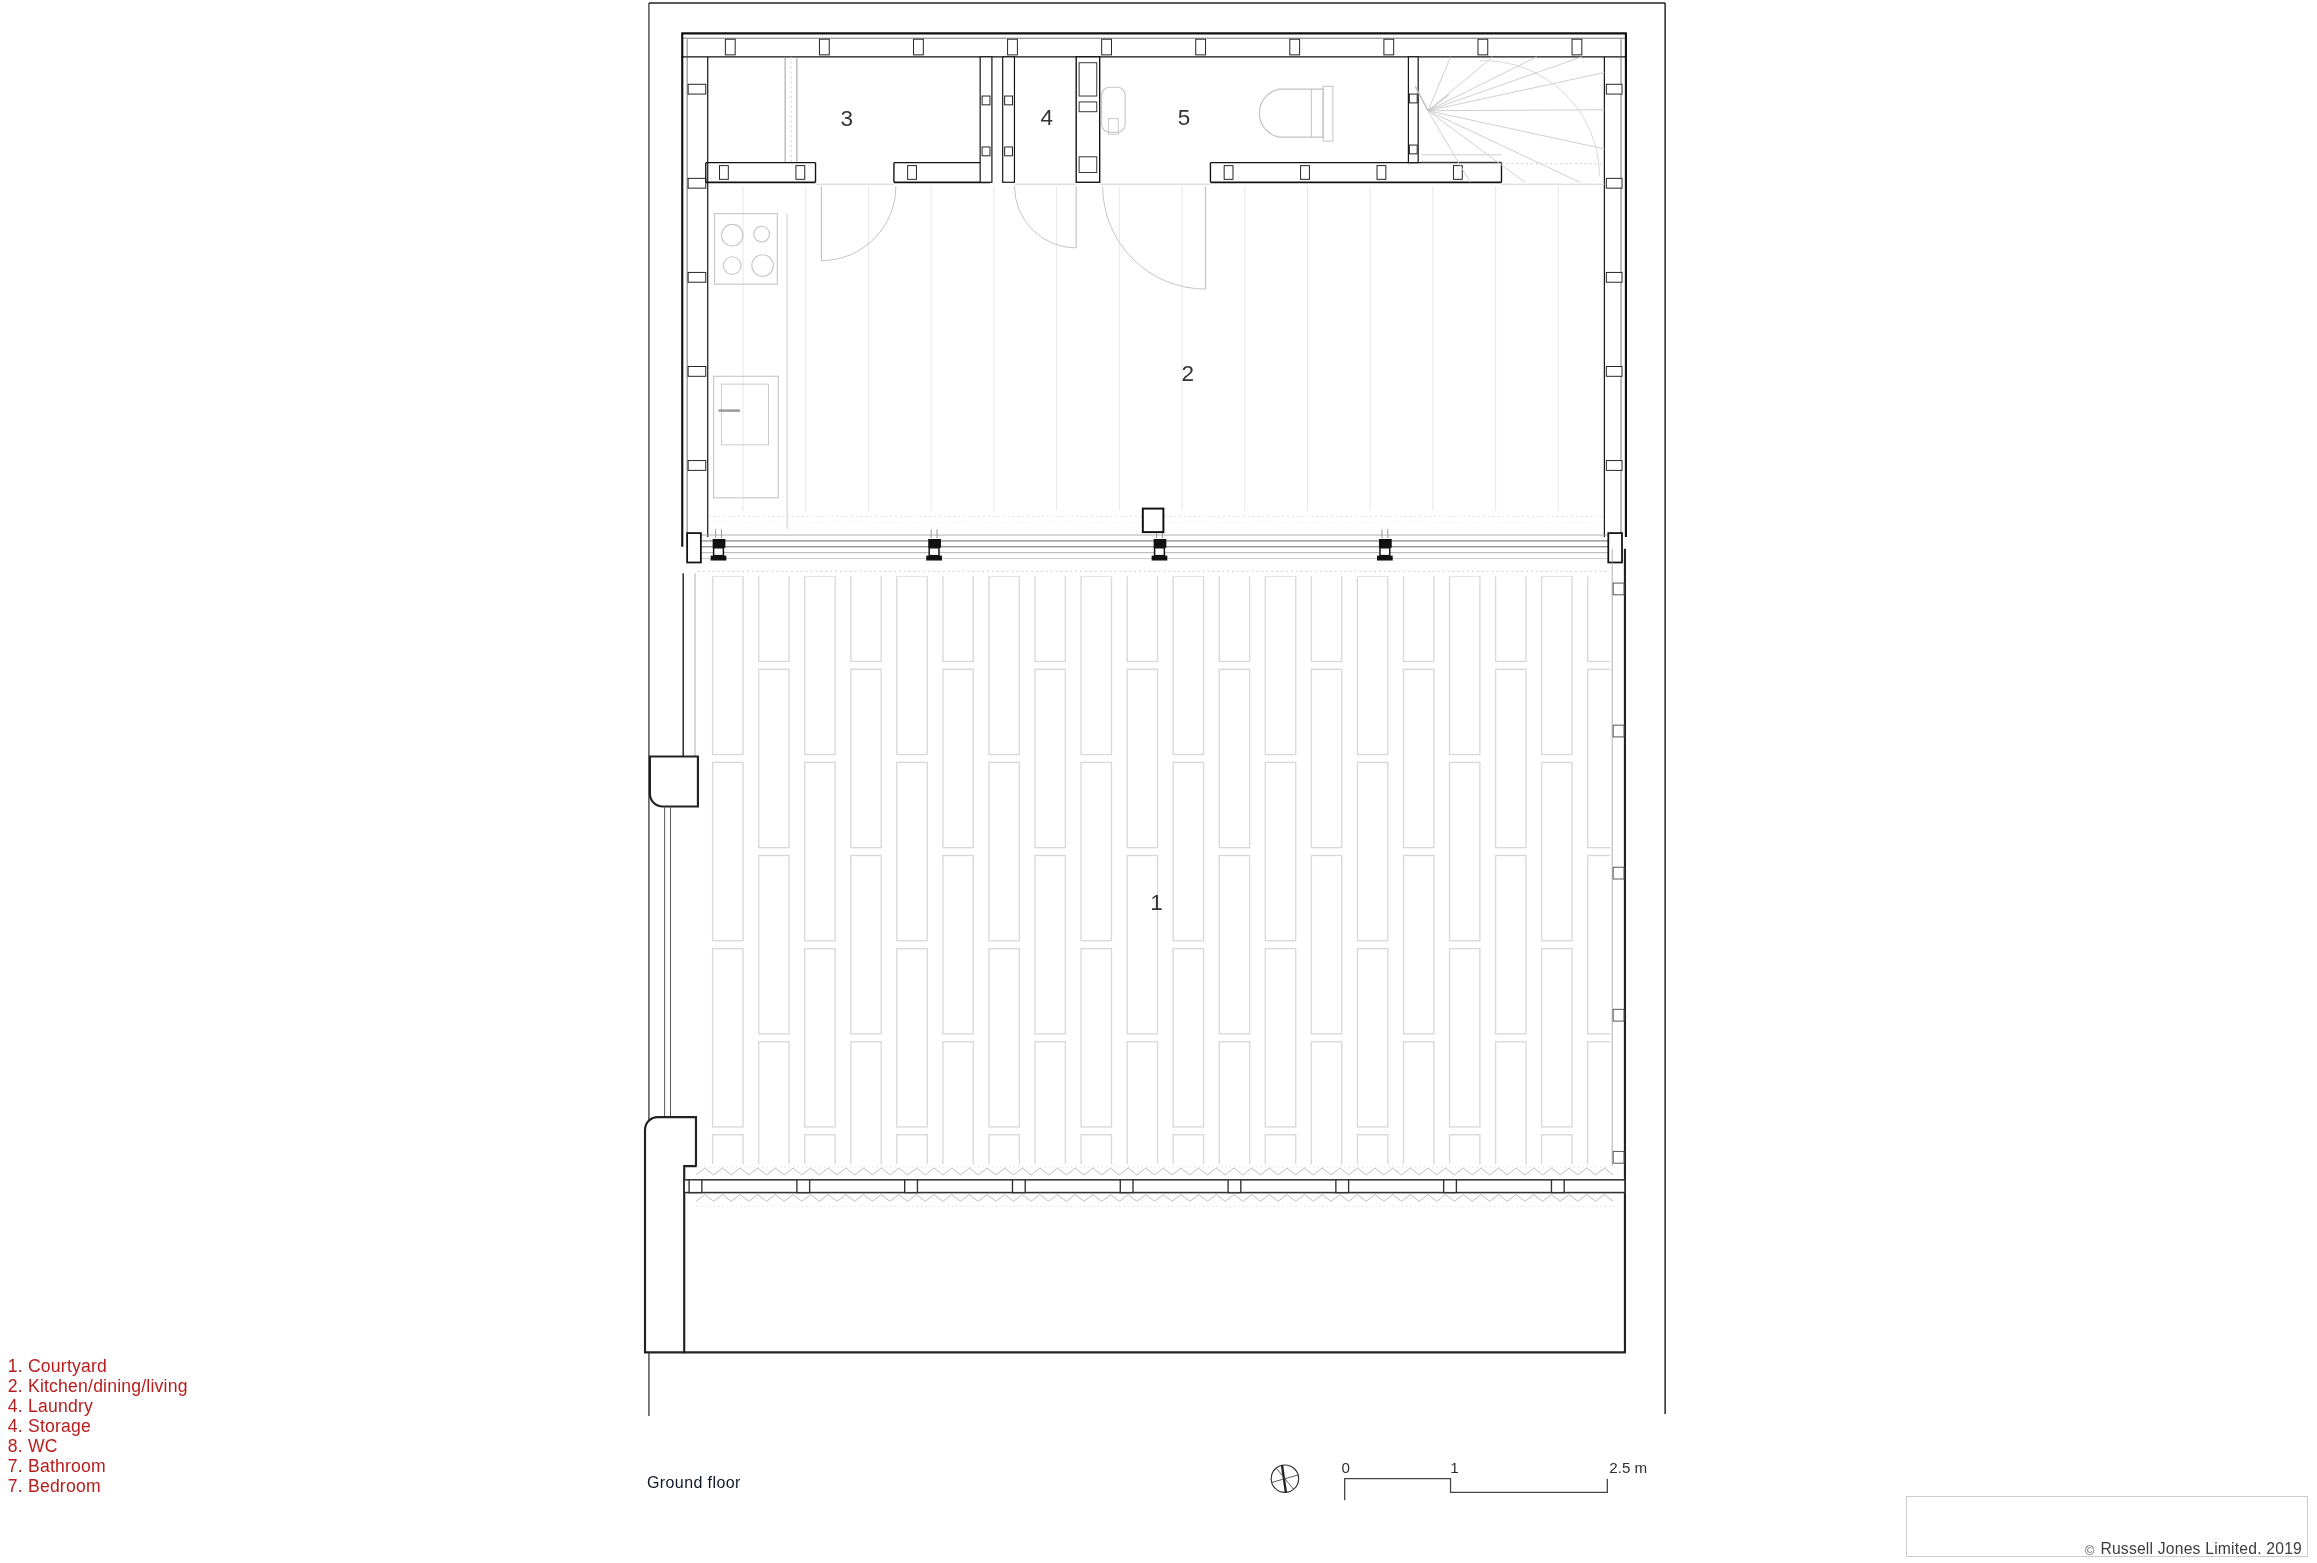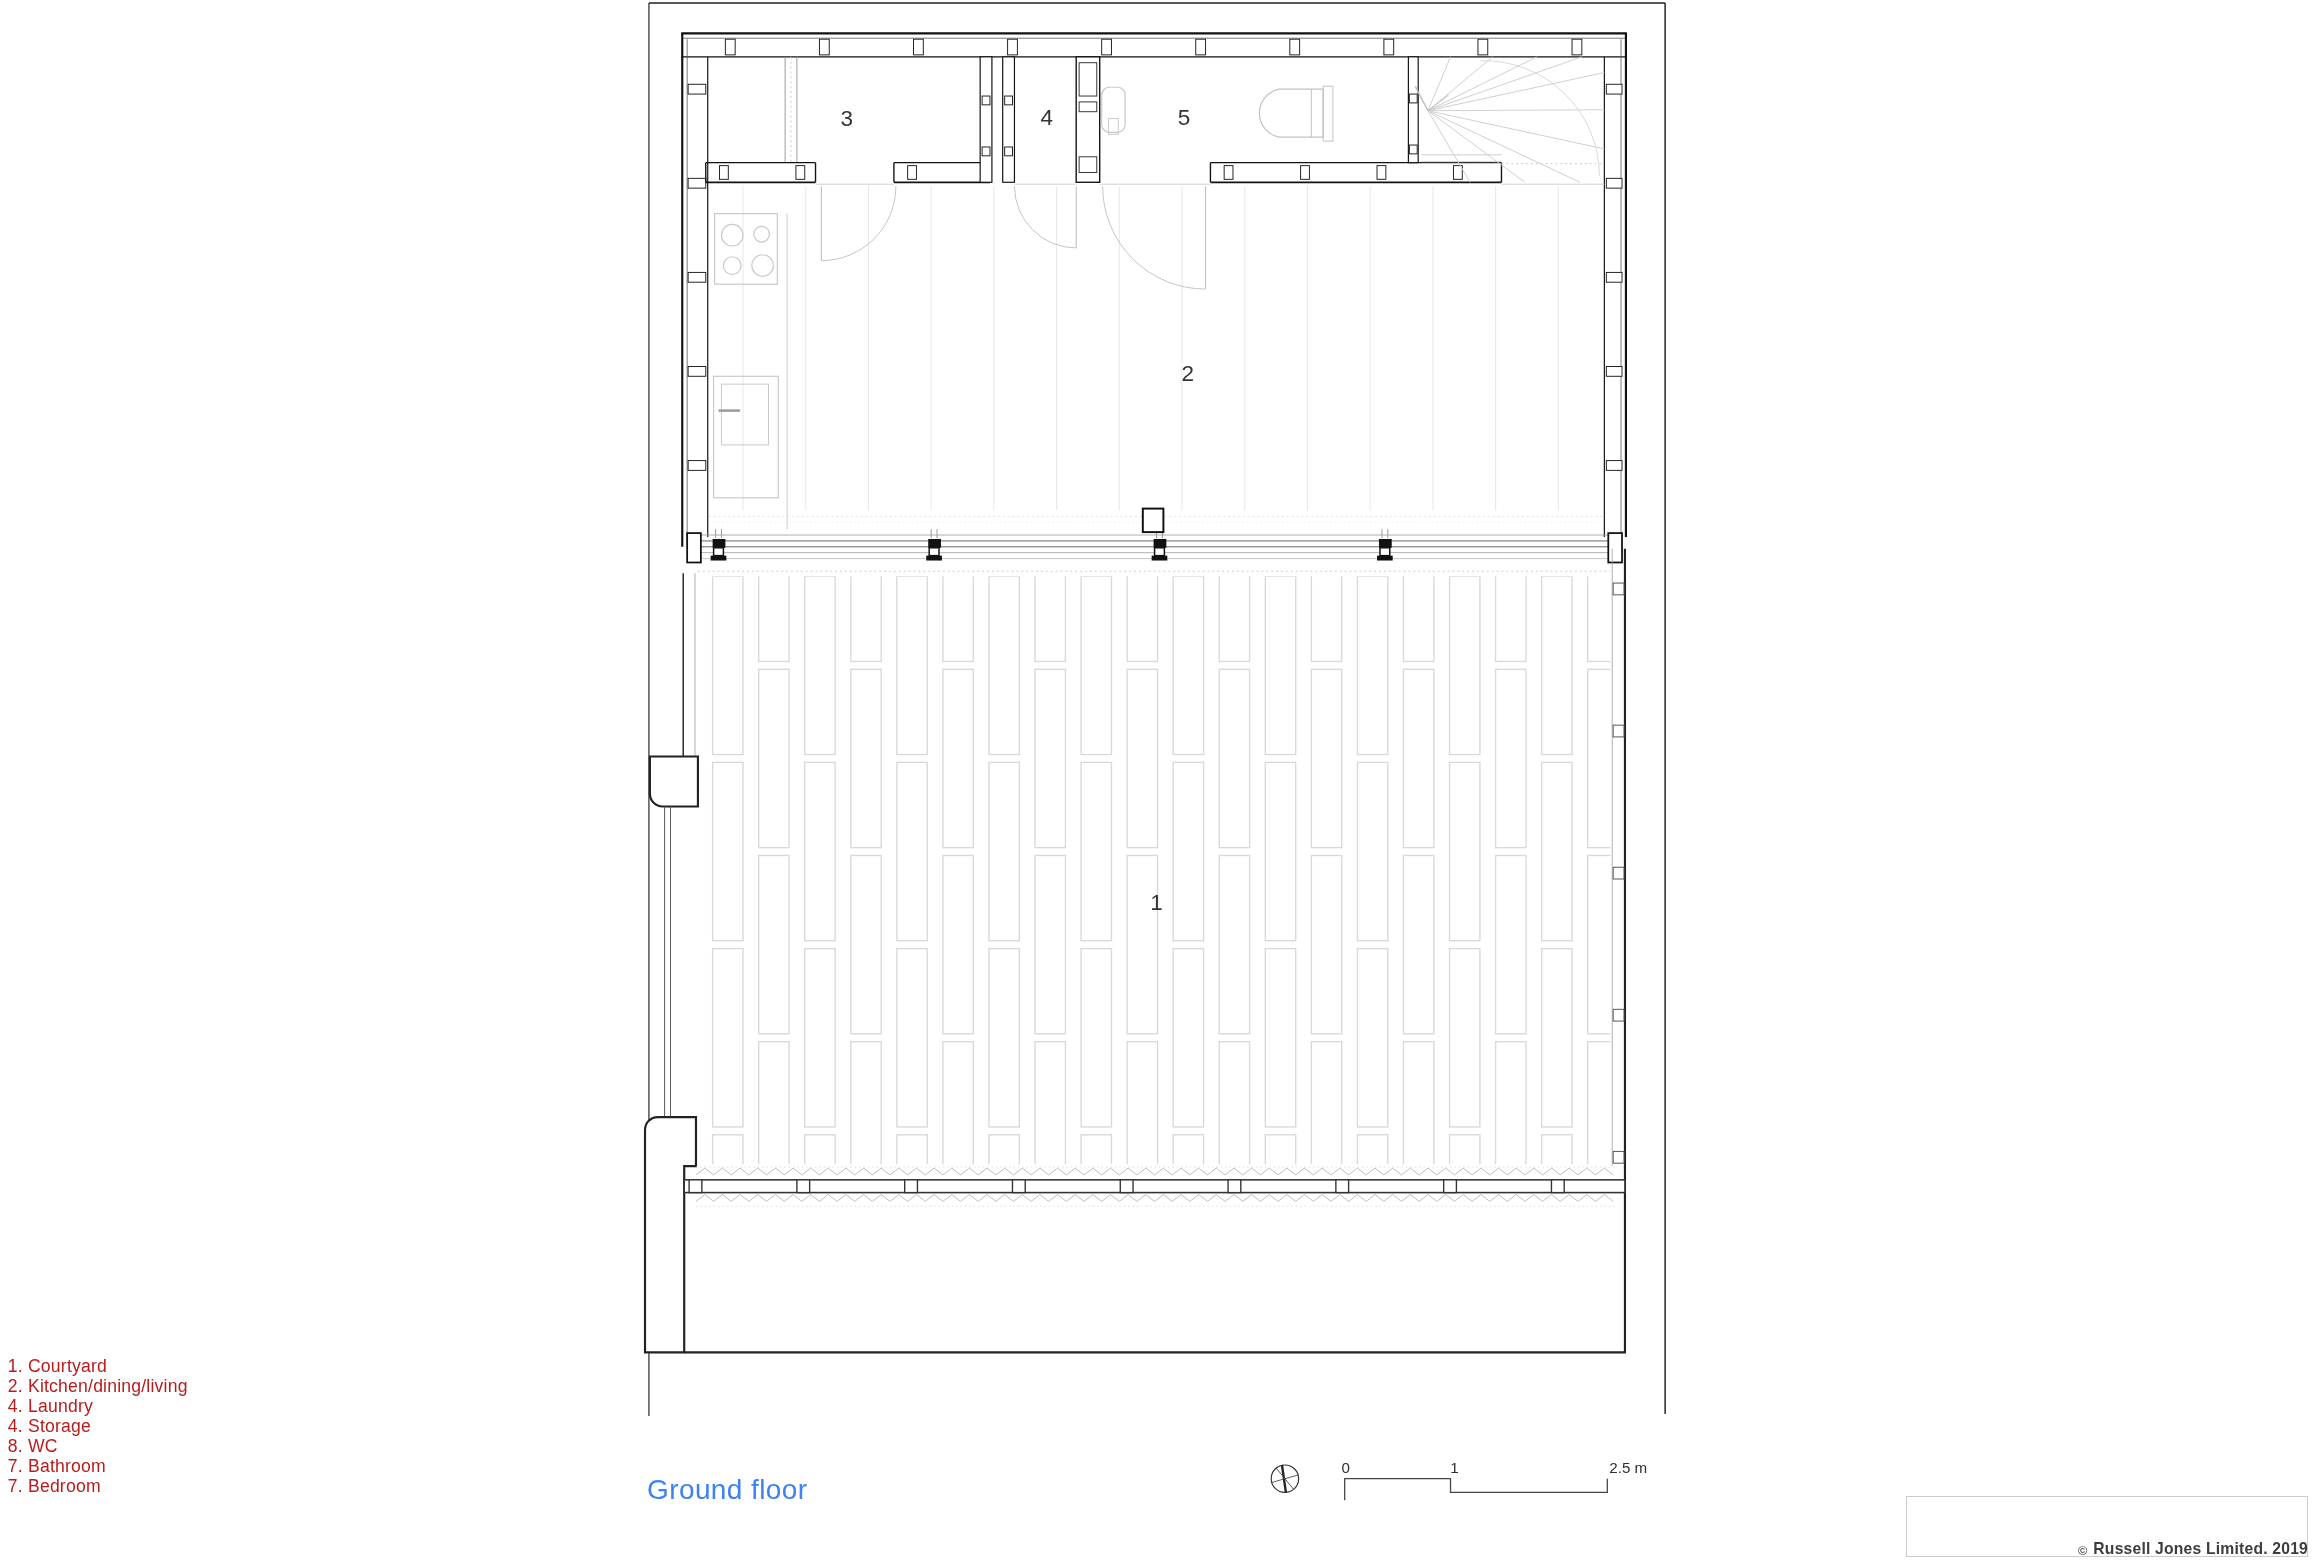--- a/index.html
+++ b/index.html
@@ -1,22 +1,22 @@
 <!DOCTYPE html>
 <html><head>
 <meta charset="utf-8">
 <style>
   html,body{margin:0;padding:0;background:#fff;}
   .canvas{position:relative;width:2317px;height:1563px;background:#ffffff;overflow:hidden;
           font-family:"Liberation Sans",sans-serif;}
   svg{position:absolute;left:0;top:0;}
   .legend{position:absolute;left:7.8px;top:1356px;font-size:17.6px;line-height:20px;color:#b91c1c;letter-spacing:0.2px;}
-  .plan-title{position:absolute;left:647px;top:1474px;font-size:28px;color:#3b82f6;letter-spacing:0.4px;}
+  .plan-title{position:absolute;left:647px;top:1474px;font-size:16px;color:#0f172a;letter-spacing:0.4px;}
   .title-block{position:absolute;left:1906px;top:1496px;width:400px;height:59px;border:1px solid #cccccc;background:#fff;}
-  .copyright{position:absolute;right:9px;top:1540px;font-size:15.7px;color:#3d3d3d;letter-spacing:0.2px;font-weight:bold;}
+  .copyright{position:absolute;right:15px;top:1540px;font-size:15.7px;color:#3d3d3d;letter-spacing:0.2px;}
   .copyright .c-sym{font-size:12.7px;color:#555;margin-right:5.9px;position:relative;top:1px;}
   text{font-family:"Liberation Sans",sans-serif;fill:#333;}
   .room-num{font-size:23px;}
   .scale-num{font-size:15.5px;fill:#2f2f2f;}
 </style>
 </head>
 <body>
 
 <div class="canvas">
 

